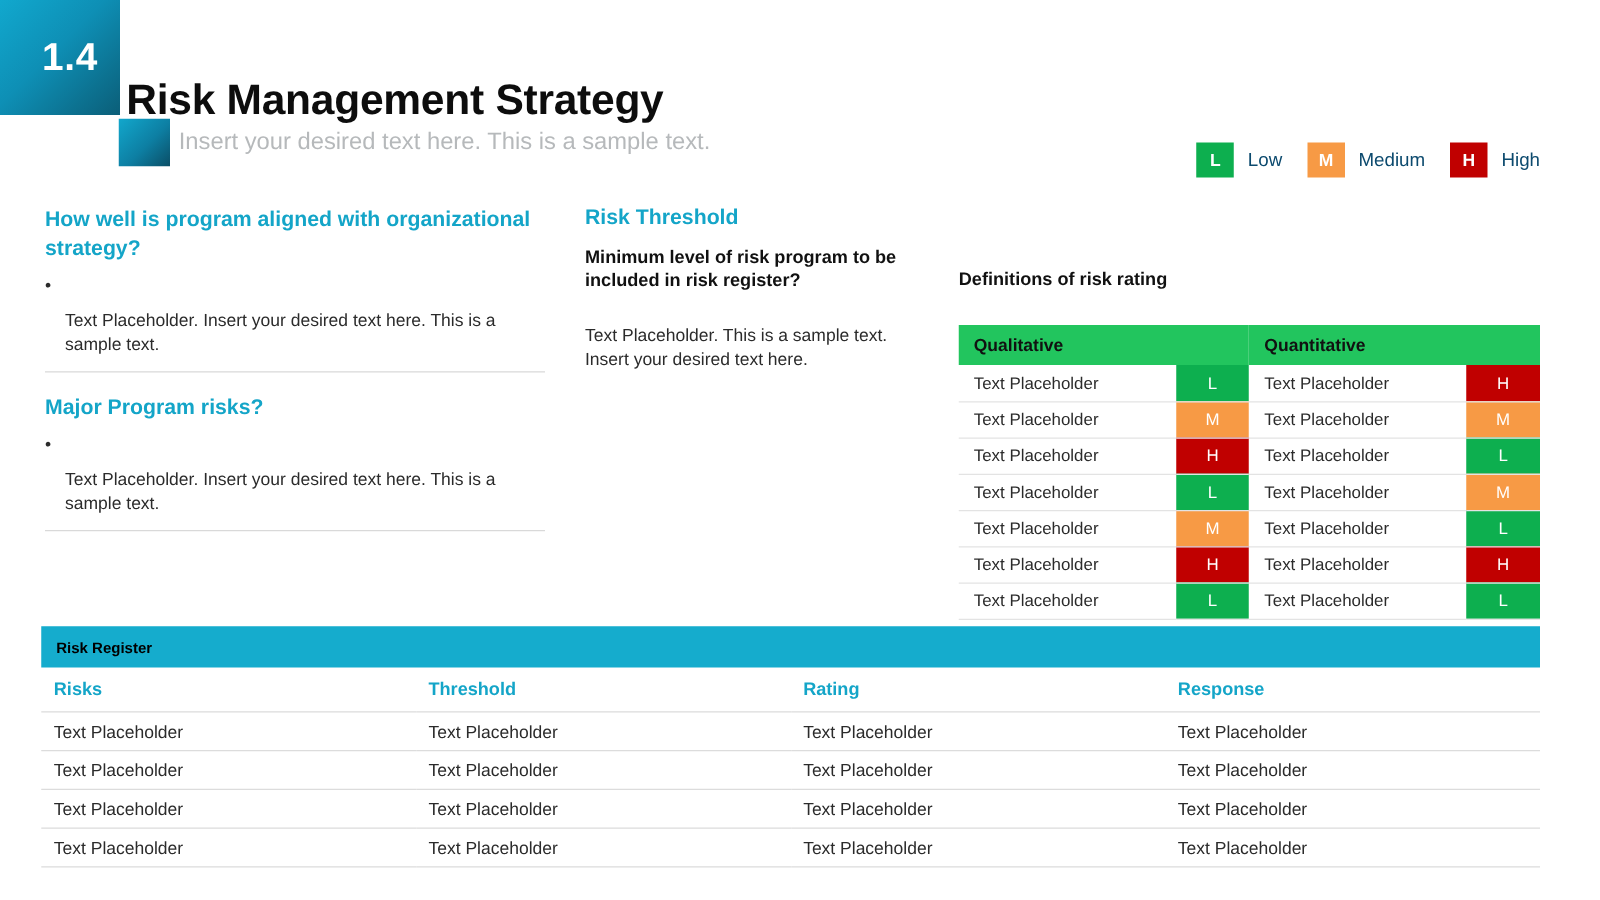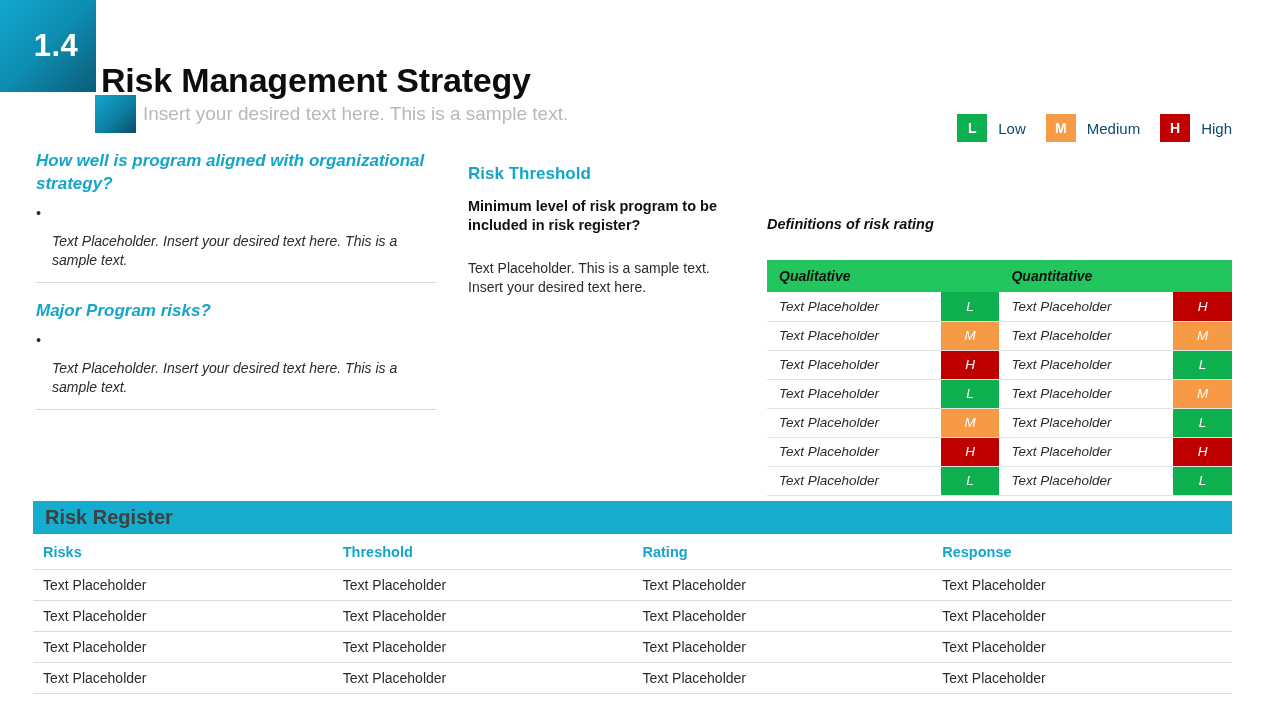--- a/index.html
+++ b/index.html
@@ -42,38 +42,38 @@
   .chip {
     width: 30px; height: 28px; display: flex; align-items: center; justify-content: center;
     color: #fff; font-size: 14px; font-weight: bold;
   }
   .chip.low { background: #0DAF4F; }
   .chip.med { background: #F79A45; }
   .chip.high { background: #C00000; }
   .legend-label { margin-left: 11px; font-size: 15px; color: #0c4a6e; }
 
   
-  .col-left { position: absolute; left: 36px; top: 149px; width: 400px; font-style: italic; }
+  .col-left { position: absolute; left: 36px; top: 164px; width: 400px; }
   .q-head {
     color: #14A5C8; font-size: 17px; font-weight: bold; line-height: 23px;
   }
   .bullet-row { display: flex; margin-top: 9px; }
   .bullet-dot { width: 16px; flex: none; font-size: 14px; color: #2b2b2b; line-height: 19px; }
   .bullet-text { font-size: 14px; color: #2b2b2b; line-height: 19px; margin-top: 28px; }
   .hr { height: 1px; background: #d9d9d9; margin-top: 12px; }
   .blk2 { margin-top: 16px; }
 
   
   .col-mid { position: absolute; left: 468px; top: 164px; width: 270px; }
   .mid-head { color: #14A5C8; font-size: 17px; font-weight: bold; }
   .mid-sub { margin-top: 13px; font-size: 14.5px; font-weight: bold; color: #111; line-height: 19px; }
   .mid-body { margin-top: 24px; font-size: 14px; color: #2b2b2b; line-height: 19px; }
 
   
-  .defs { position: absolute; left: 767px; top: 216px; width: 465px; font-style: italic; }
+  .defs { position: absolute; left: 767px; top: 216px; width: 465px; }
   .defs-title { font-size: 14.5px; font-weight: bold; color: #111; }
   table.rating { border-collapse: collapse; width: 465px; margin-top: 28px; table-layout: fixed; }
   table.rating th {
     background: #22c55e; text-align: left; font-size: 14px; font-weight: bold;
     color: #111; padding: 8px 0 8px 12px; height: 28px;
   }
   table.rating td { height: 29px; border-bottom: 1px solid #e3e3e3; }
   td.tcell { font-size: 13.5px; color: #2b2b2b; padding-left: 12px; }
   td.badge {
     text-align: center; color: #ffffff; font-size: 13.5px; border-bottom: none; padding: 0;
@@ -82,21 +82,21 @@
   .b-M { background: #F79A45; }
   .b-H { background: #C00000; }
   .w-text { width: 162px; }
   .w-badge { width: 55px; }
 
   
   .rr-bar {
     position: absolute; left: 33px; top: 501px; width: 1199px; height: 33px;
     background: #15ACCD; display: flex; align-items: center;
   }
-  .rr-bar-label { color: #404040; font-size: 20px; font-weight: bold; margin-left: 12px; }
+  .rr-bar-label { color: #000000; font-size: 12px; font-weight: bold; margin-left: 12px; }
   .rr-grid {
     position: absolute; left: 33px; top: 540px; width: 1199px;
     display: grid; grid-template-columns: repeat(4, 1fr); 
   }
   .rr-col-head { color: #14A5C8; font-size: 14.5px; font-weight: bold; padding: 4px 0 9px 10px; }
   .rr-cell {
     font-size: 14px; color: #2b2b2b; border-top: 1px solid #dcdcdc;
     padding: 7px 0 7px 10px;
   }
   .rr-cell.last { border-bottom: 1px solid #dcdcdc; }

